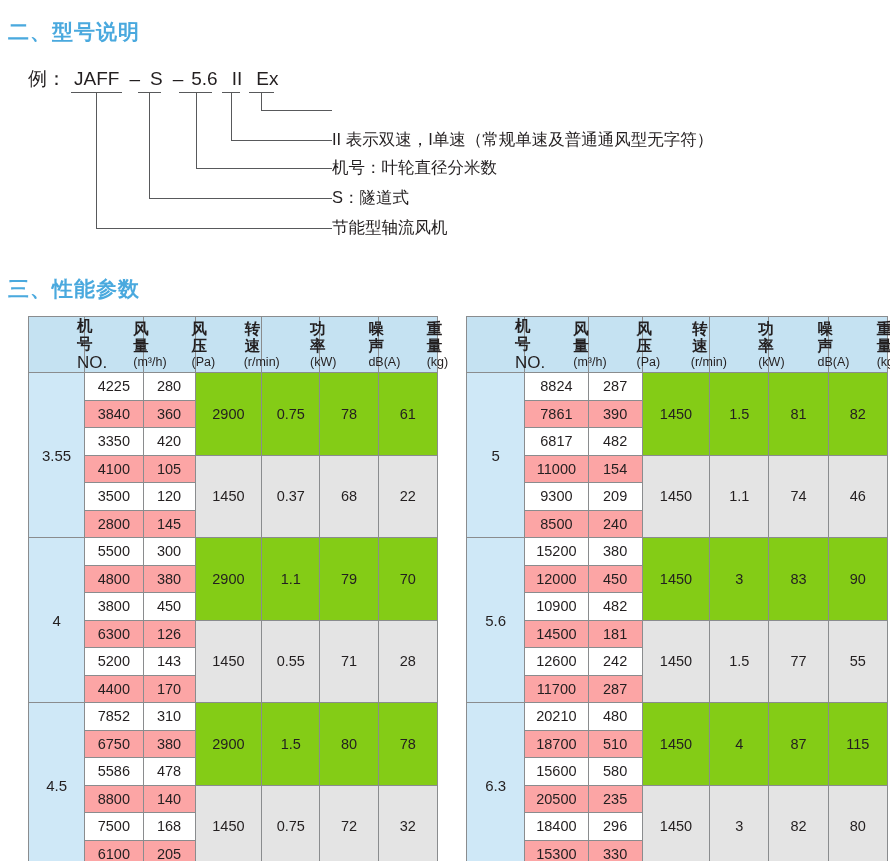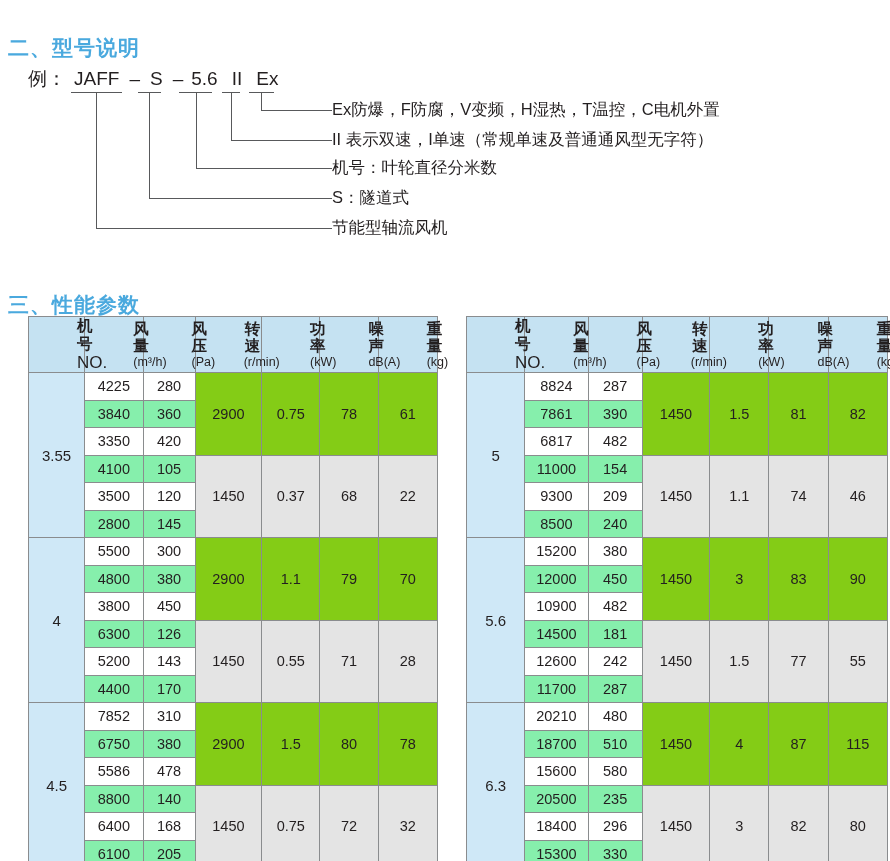--- a/index.html
+++ b/index.html
@@ -17,21 +17,20 @@
   }
 
   
   .section-heading {
     position: absolute;
     font-size: 21px;
     font-weight: bold;
     color: #4aa9de;
     letter-spacing: 1px;
     white-space: nowrap;
-    margin-top: 16px;
   }
   #heading-model { left: 8px; top: 18px; }
   #heading-perf  { left: 8px; top: 275px; }
 
   
   #model-diagram {
     position: absolute;
     left: 0;
     top: 60px;
     width: 890px;
@@ -106,21 +105,21 @@
   .perf-table thead th .hdr-sub  { display: block; font-weight: normal; font-size: 12.5px; }
   .perf-table thead th .hdr-sub-sm { display: block; font-weight: normal; font-size: 17px; }
 
   .perf-table tbody td { height: 26.5px; }
 
   td.model-cell {
     background: #cfe8f7;
     font-size: 15px;
   }
   td.cell-white { background: #ffffff; }
-  td.cell-gray  { background: #86efac; }
+  td.cell-gray  { background: #fca5a5; }
   td.merged-white { background: #84cc16; }
   td.merged-gray  { background: #e4e4e4; }
 </style>
 </head>
 <body>
 
 <div class="section-heading" id="heading-model">二、型号说明</div>
 
 <div id="model-diagram">
 
@@ -142,21 +141,20 @@
 
   <div class="drop-line" style="left:196px; top:32px; height:76px;"></div>
   <div class="run-line" style="left:196px; top:108px; width:136px;"></div>
 
   <div class="drop-line" style="left:149px; top:32px; height:106px;"></div>
   <div class="run-line" style="left:149px; top:138px; width:183px;"></div>
 
   <div class="drop-line" style="left:96px; top:32px; height:136px;"></div>
   <div class="run-line" style="left:96px; top:168px; width:236px;"></div>
 
-  <div class="callout" style="top:39px;">Ex防爆，F防腐，V变频，H湿热，T温控，C电机外置</div>
   <div class="callout" style="top:69px;">II 表示双速，I单速（常规单速及普通通风型无字符）</div>
   <div class="callout" style="top:97px;">机号：叶轮直径分米数</div>
   <div class="callout" style="top:127px;">S：隧道式</div>
   <div class="callout" style="top:157px;">节能型轴流风机</div>
 </div>
 
 <div class="section-heading" id="heading-perf">三、性能参数</div>
 
 <table class="perf-table" id="table-left">
   <colgroup>
@@ -286,21 +284,21 @@
       </tr>
       <tr>
         <td class="cell-gray">8800</td>
         <td class="cell-gray">140</td>
         <td class="merged-gray" rowspan="3">1450</td>
         <td class="merged-gray" rowspan="3">0.75</td>
         <td class="merged-gray" rowspan="3">72</td>
         <td class="merged-gray" rowspan="3">32</td>
       </tr>
       <tr>
-        <td class="cell-white">6400</td>
+        <td class="cell-white">7500</td>
         <td class="cell-white">168</td>
       </tr>
       <tr>
         <td class="cell-gray">6100</td>
         <td class="cell-gray">205</td>
       </tr>
     </tbody>
 </table>
 
 <table class="perf-table" id="table-right">

